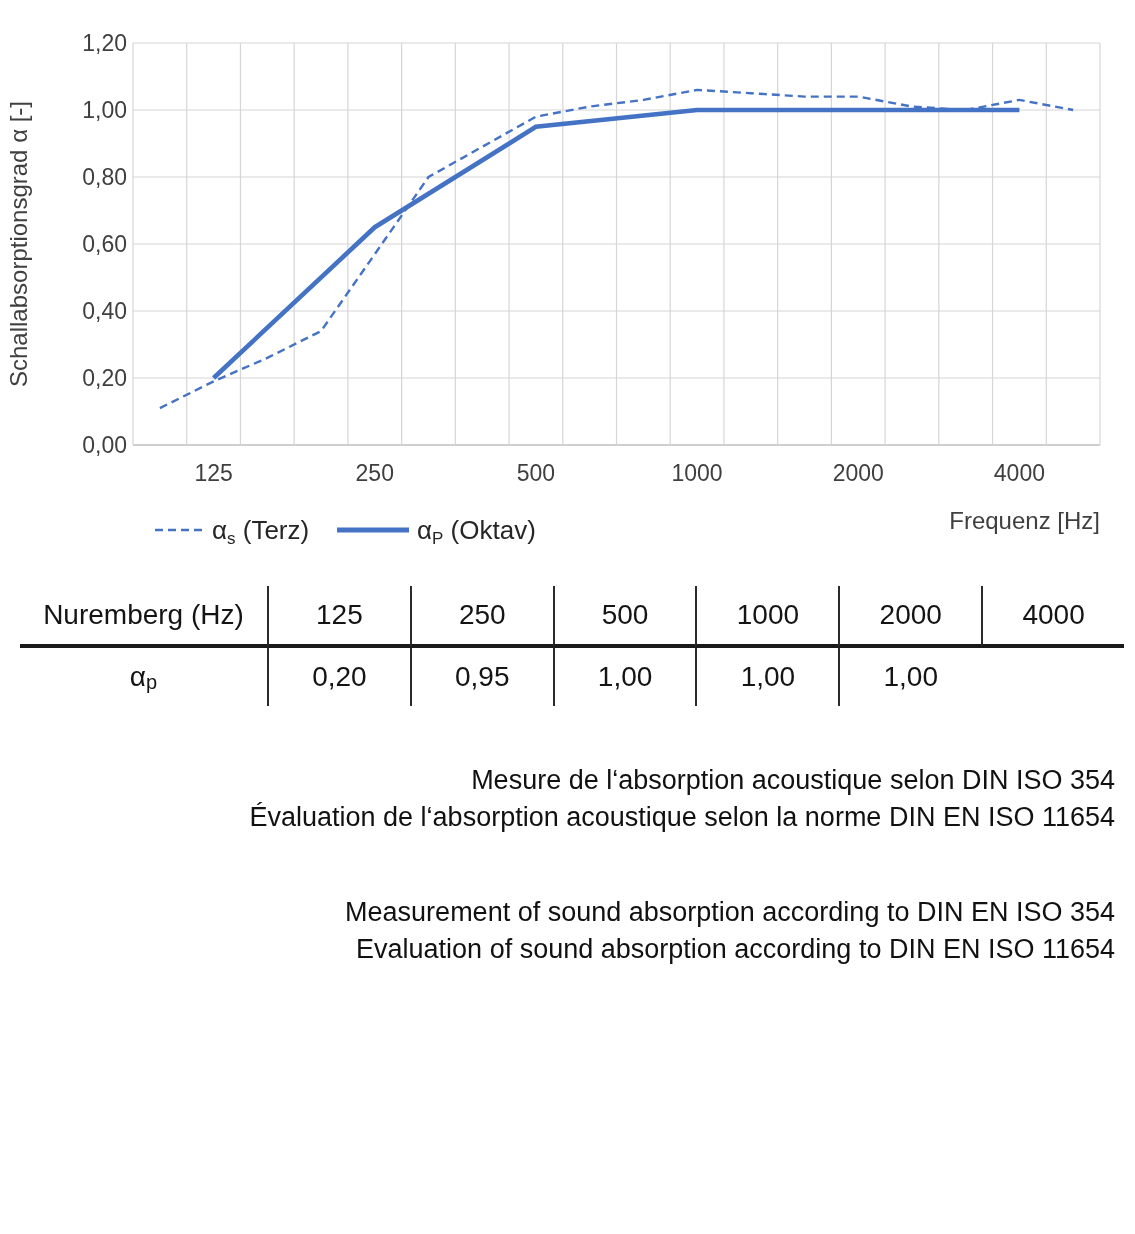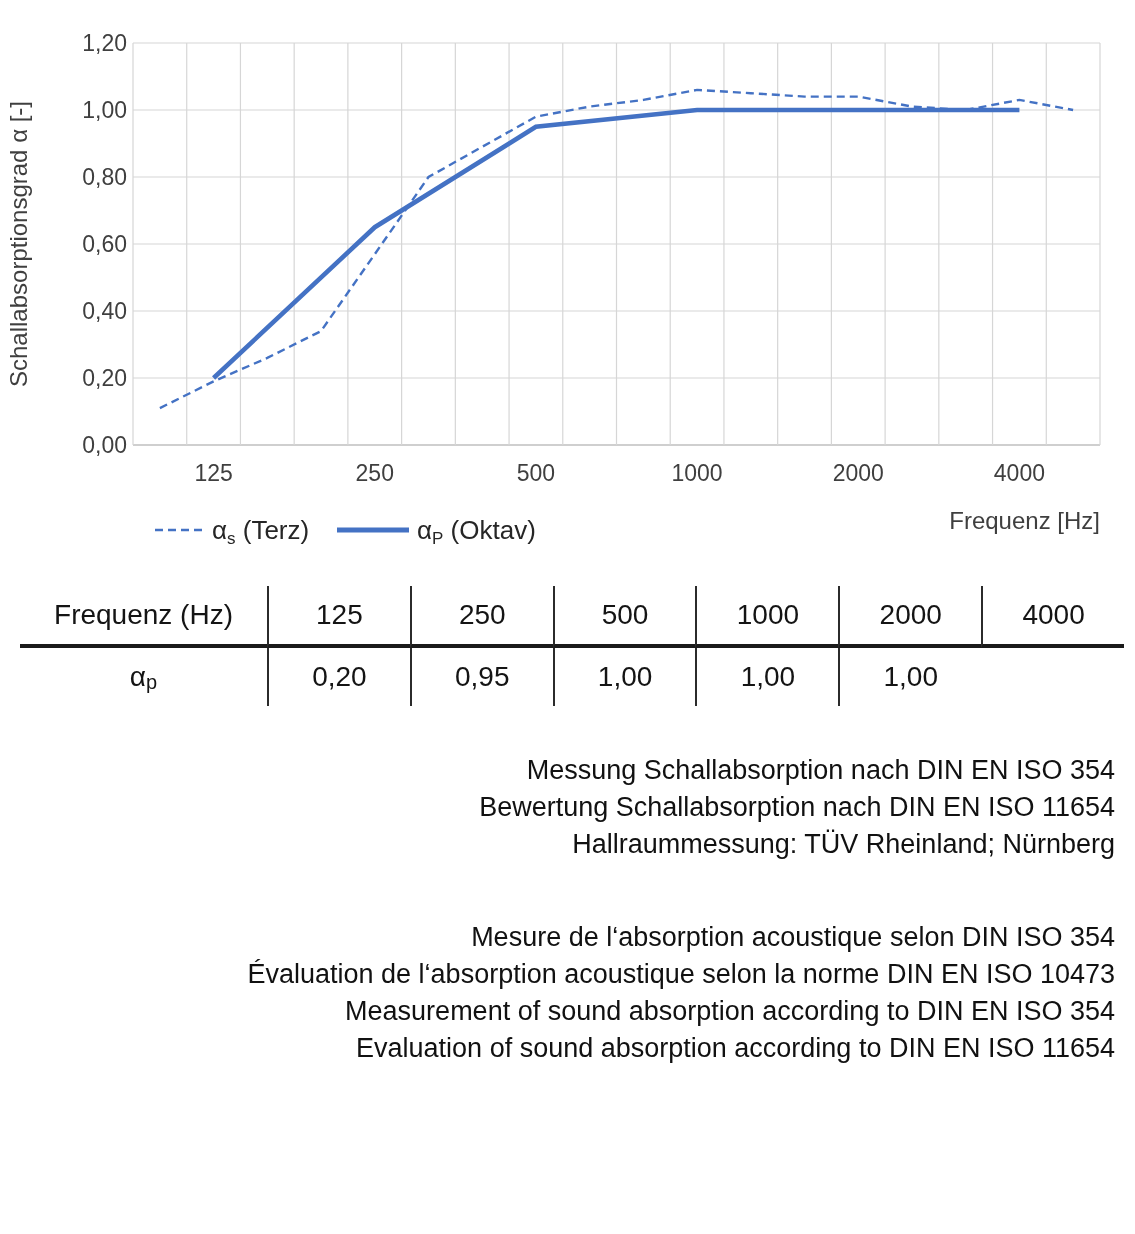--- a/index.html
+++ b/index.html
@@ -15,21 +15,21 @@
   .cell{height:58px;display:flex;align-items:center;justify-content:center;font-size:28px;color:#141414;}
   .cell.v{border-left:2px solid #2b2b2b;}
   .cell.th{border-bottom:4px solid #1a1a1a;}
   .cell sub{font-size:20px;line-height:0;transform:translateY(5px);}
 
   
   .note{text-align:right;padding-right:20px;font-size:27px;line-height:37px;color:#111;}
   .note div{white-space:nowrap;}
   .note-de{margin-top:46px;}
   .note-fr{margin-top:56px;}
-  .note-en{padding-left:40px;}
+  .note-en{margin-top:58px;padding-left:40px;}
 </style>
 </head>
 <body>
 
 <div class="page">
 
   <div class="chart-wrap">
     <svg id="chart-svg" width="1135" height="560" viewBox="0 0 1135 560">
         <line x1="133" y1="445" x2="1100" y2="445" stroke="#BFBFBF" stroke-width="1.4"></line>
         <text x="127" y="453" text-anchor="end" font-size="23" fill="#3f3f3f">0,00</text>
@@ -75,48 +75,43 @@
         <text x="27" y="244" text-anchor="middle" font-size="24" fill="#3f3f3f" transform="rotate(-90 27 244)">Schallabsorptionsgrad α [-]</text>
         <text x="1100" y="529" text-anchor="end" font-size="24" fill="#3f3f3f">Frequenz [Hz]</text>
         <line x1="155" y1="530" x2="204" y2="530" stroke="#4472C4" stroke-width="2.6" stroke-dasharray="8 5"></line>
         <text x="212" y="539" font-size="26" fill="#262626"><tspan>α</tspan><tspan dy="5" font-size="17">s</tspan><tspan dy="-5" font-size="26"> (Terz)</tspan></text>
         <line x1="337" y1="530" x2="409" y2="530" stroke="#4472C4" stroke-width="5"></line>
         <text x="417" y="539" font-size="26" fill="#262626"><tspan>α</tspan><tspan dy="5" font-size="17">P</tspan><tspan dy="-5" font-size="26"> (Oktav)</tspan></text>
       </svg>
   </div>
 
   <div class="datatable">
-    <div class="cell th">Frequenz (Hz)</div>
+    <div class="cell th">Nuremberg (Hz)</div>
     <div class="cell th v">125</div>
     <div class="cell th v">250</div>
     <div class="cell th v">500</div>
     <div class="cell th v">1000</div>
     <div class="cell th v">2000</div>
     <div class="cell th v">4000</div>
 
     <div class="cell">
         <span>α</span>
         <sub>p</sub>
       </div>
     <div class="cell v">0,20</div>
     <div class="cell v">0,95</div>
     <div class="cell v">1,00</div>
     <div class="cell v">1,00</div>
     <div class="cell v">1,00</div>
   </div>
 
-  <div class="note note-de">
-    <div>Messung Schallabsorption nach DIN EN ISO 354</div>
-    <div>Bewertung Schallabsorption nach DIN EN ISO 11654</div>
-    <div>Hallraummessung: TÜV Rheinland; Nürnberg</div>
-  </div>
 
   <div class="note note-fr">
     <div>Mesure de l‘absorption acoustique selon DIN ISO 354</div>
-    <div>Évaluation de l‘absorption acoustique selon la norme DIN EN ISO 10473</div>
+    <div>Évaluation de l‘absorption acoustique selon la norme DIN EN ISO 11654</div>
   </div>
 
   <div class="note note-en">
     <div>Measurement of sound absorption according to DIN EN ISO 354</div>
     <div>Evaluation of sound absorption according to DIN EN ISO 11654</div>
   </div>
 
 </div>
 
 </body></html>

